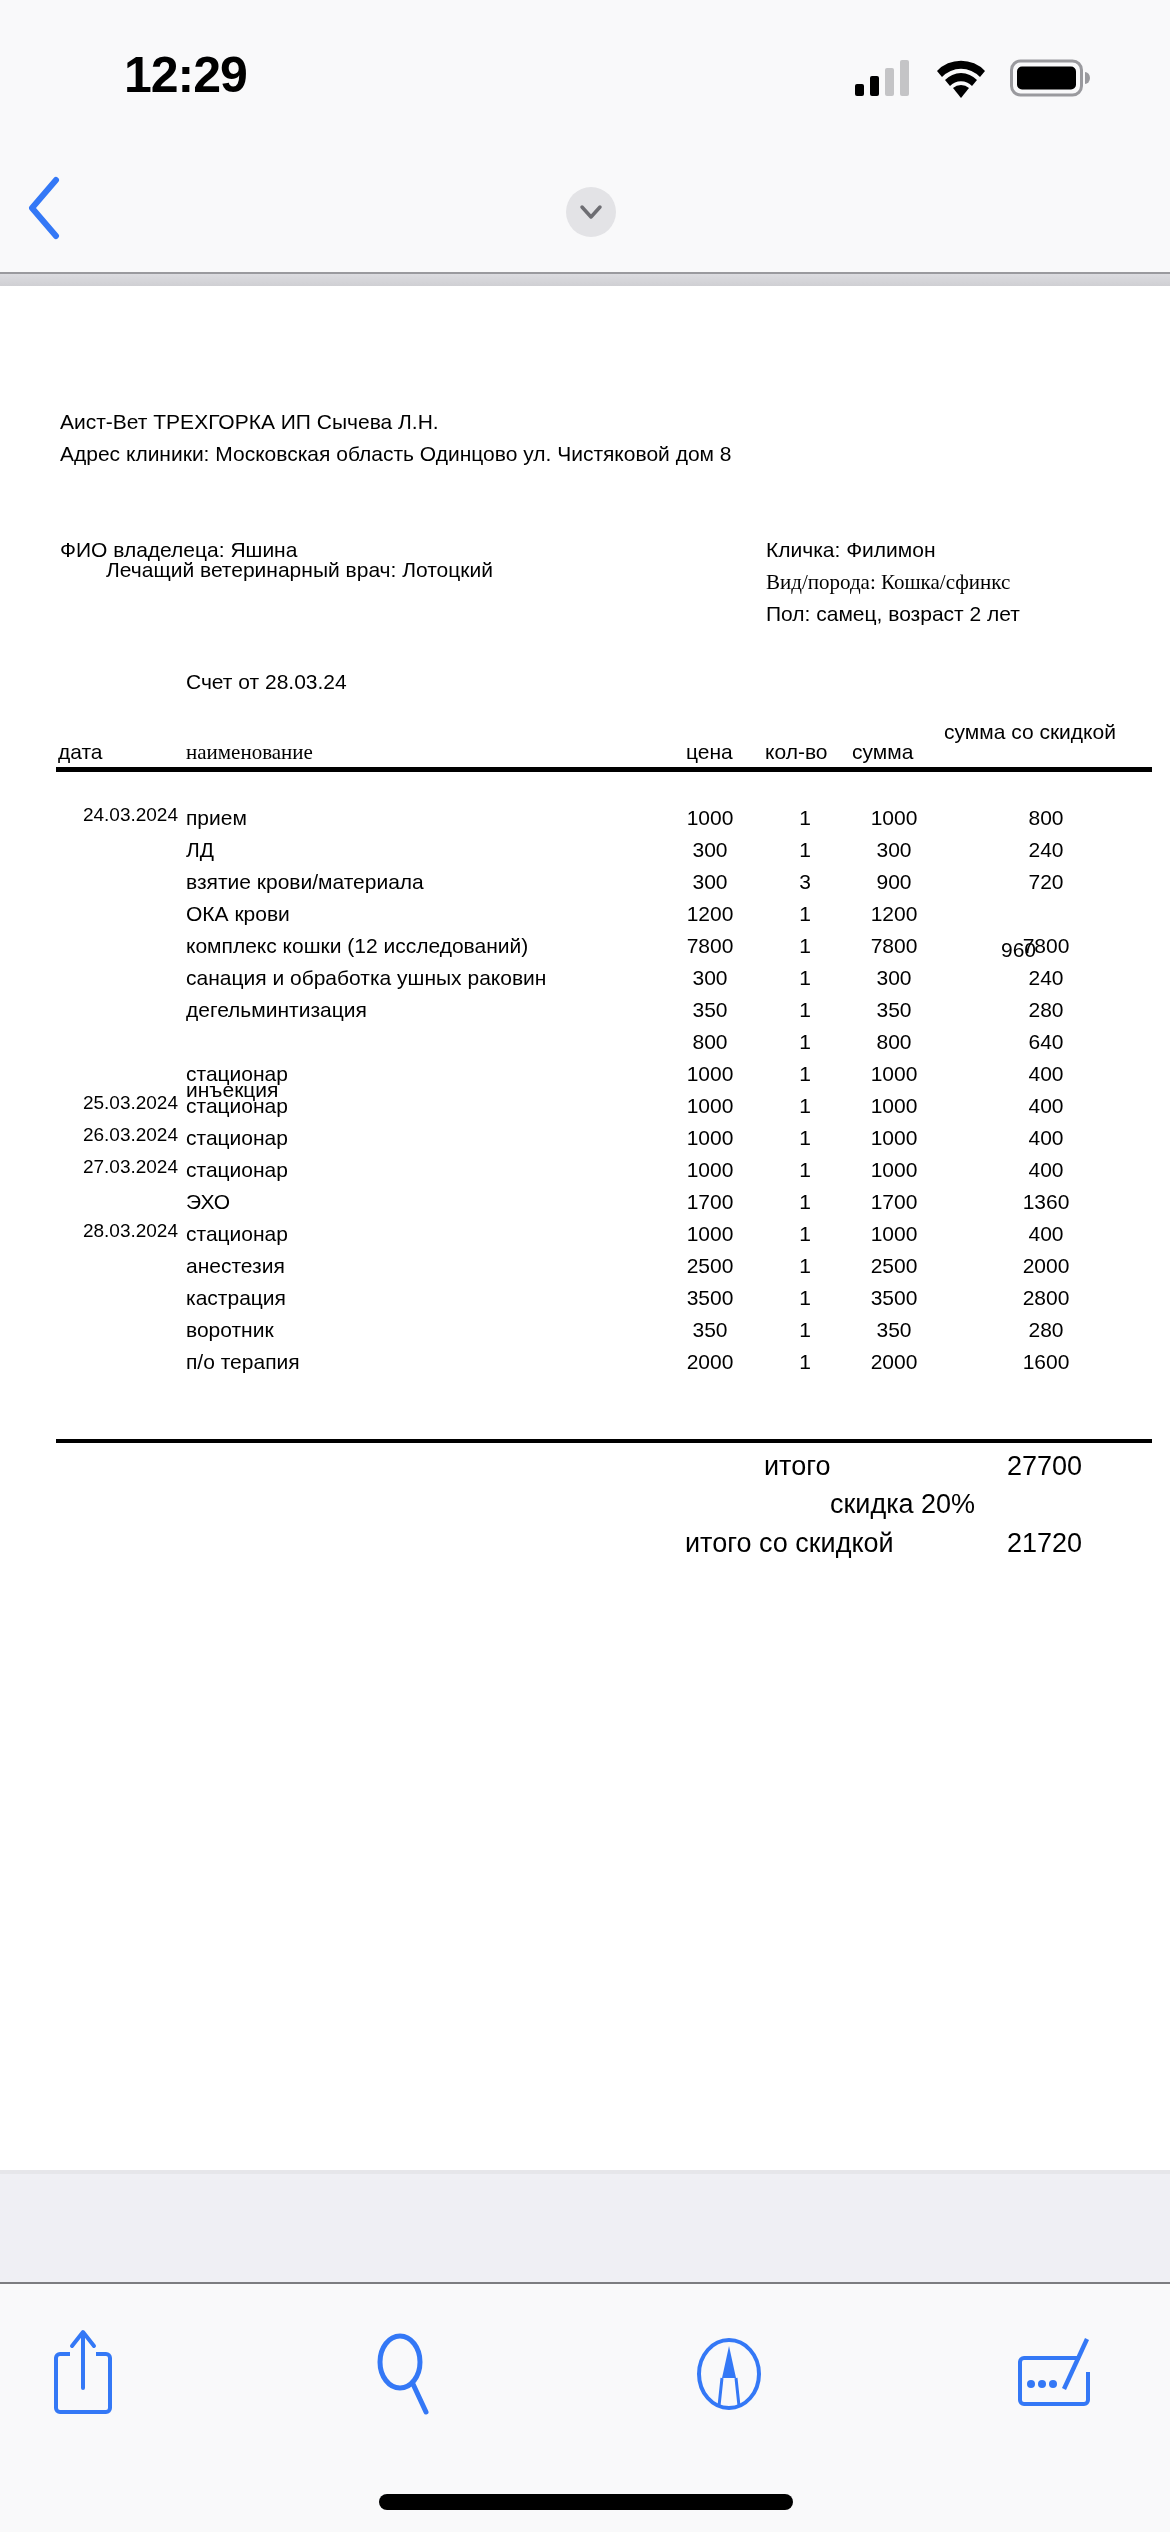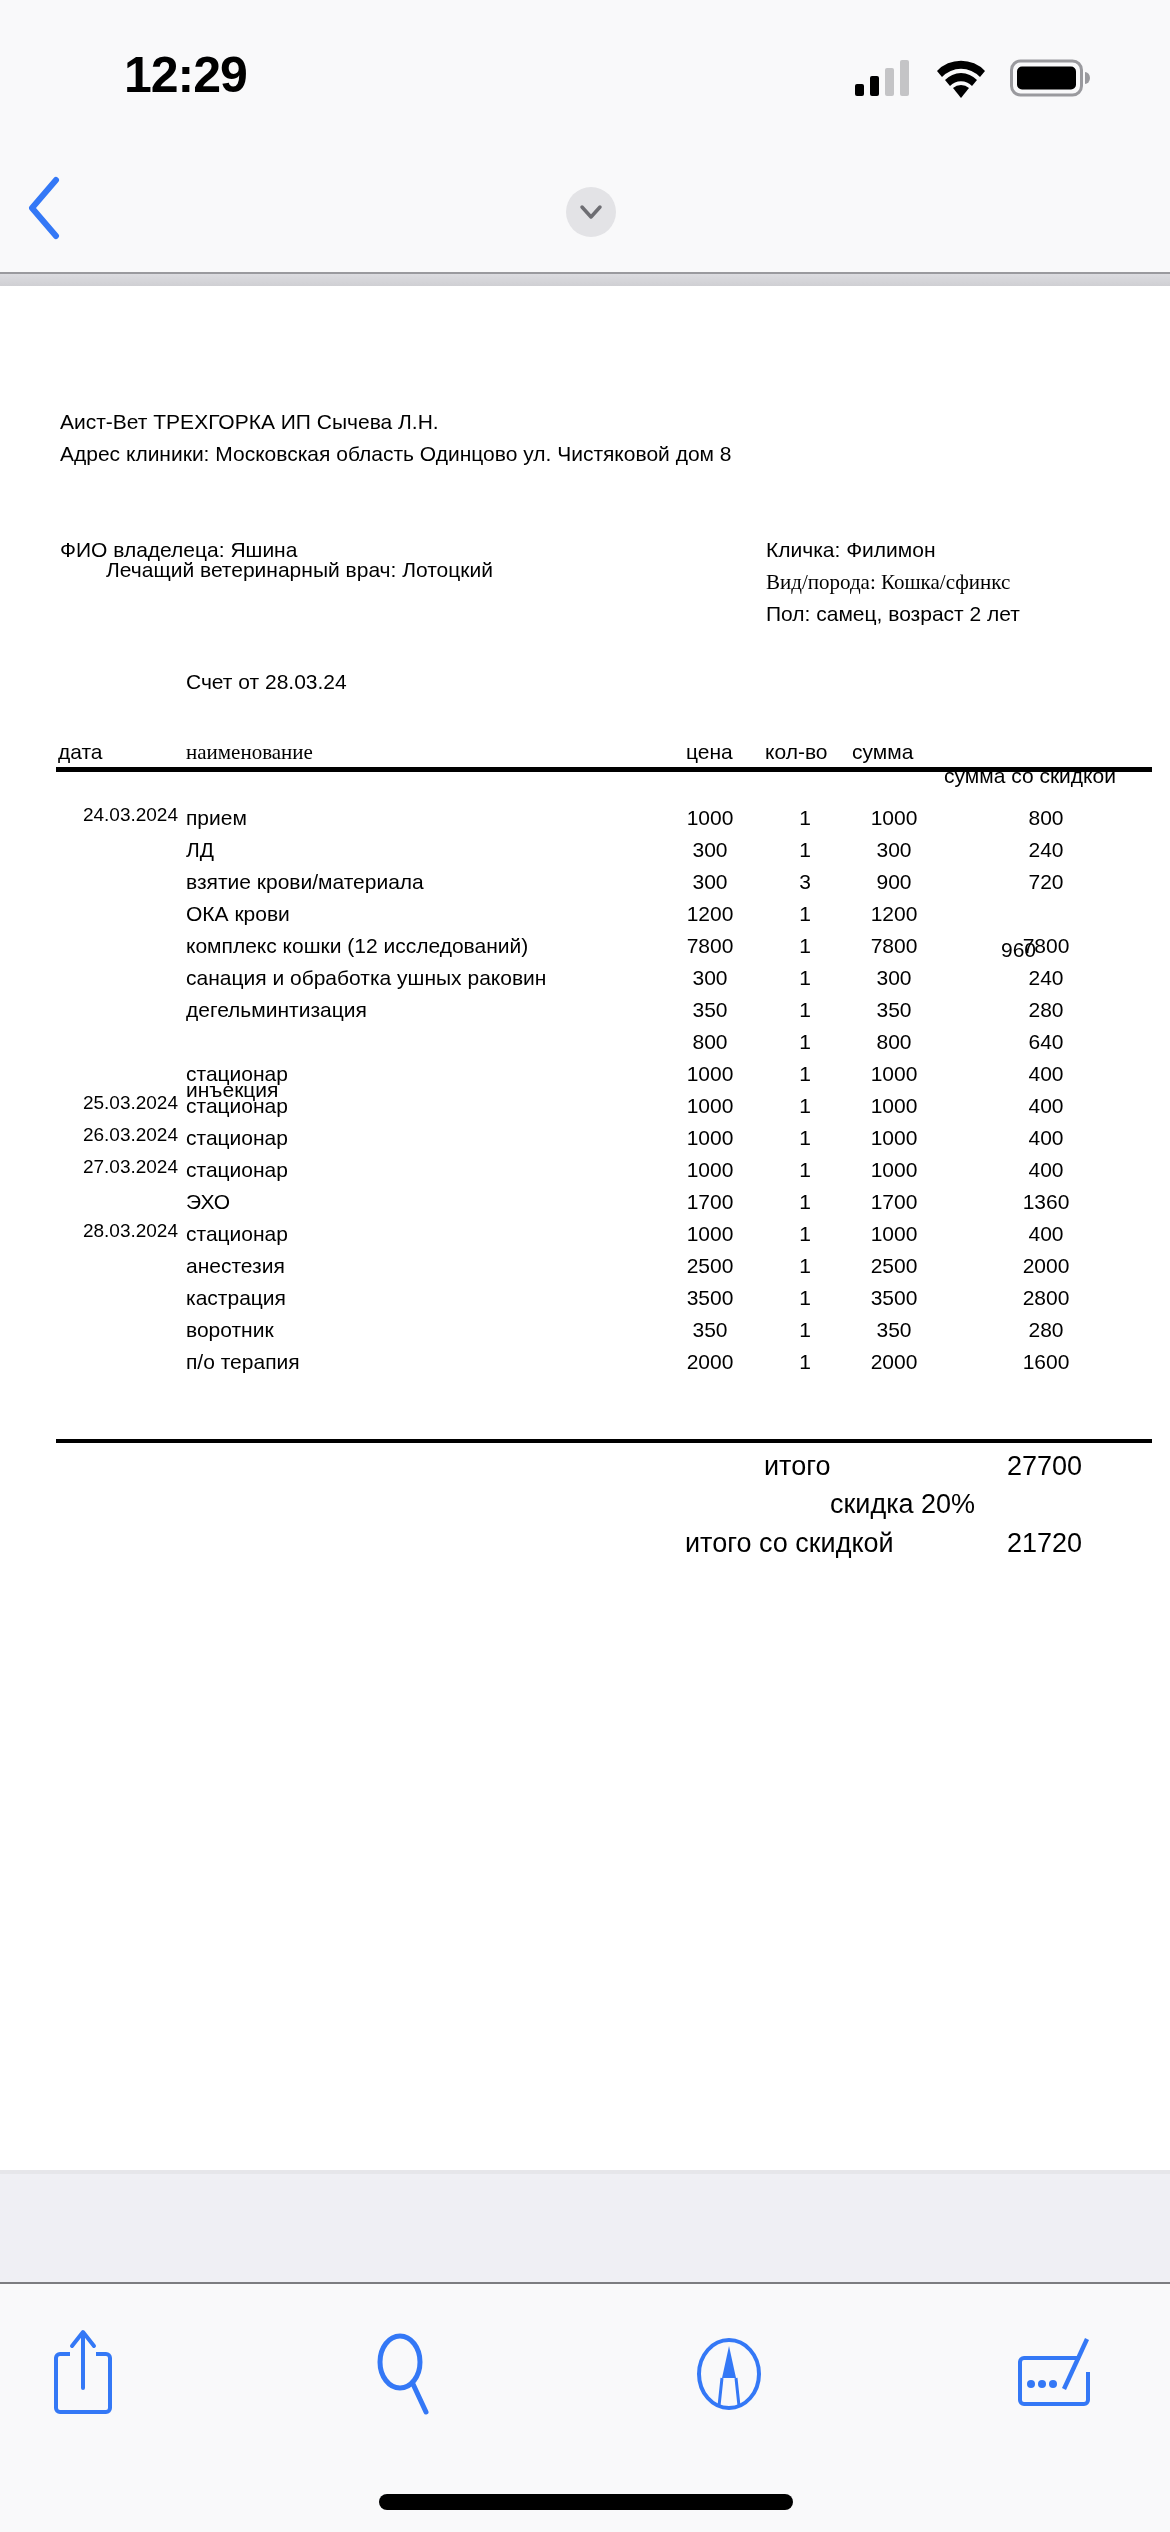--- a/index.html
+++ b/index.html
@@ -84,21 +84,21 @@
     <div class="t" style="left:766px; top:312px;">Пол: самец, возраст  2 лет</div>
 
     <div class="t" style="left:186px; top:380px;">Счет от 28.03.24</div>
 
     <div>
       <div class="t" style="left:58px; top:450px;">дата</div>
       <div class="t" style="left:186px; top:450px;font-family:Liberation Serif, serif;">наименование</div>
       <div class="t" style="left:686px; top:450px;">цена</div>
       <div class="t" style="left:765px; top:450px;">кол-во</div>
       <div class="t" style="left:852px; top:450px;">сумма</div>
-      <div class="t" style="left:944px; top:474px;text-align:center;">сумма со скидкой</div>
+      <div class="t" style="left:944px; top:430px;text-align:center;">сумма со скидкой</div>
     </div>
     <div class="hr" style="top:481px;"></div>
 
     <div id="rows">
         <div>
           <div class="t" style="left: 54px; top: 513px; width: 124px; text-align: right; font-size: 19px;">24.03.2024</div>
           <div class="t" style="left: 186px; top: 516px; width: 480px; text-align: left;">прием</div>
           <div class="t" style="left: 665px; top: 516px; width: 90px; text-align: center;">1000</div>
           <div class="t" style="left: 760px; top: 516px; width: 90px; text-align: center;">1</div>
           <div class="t" style="left: 849px; top: 516px; width: 90px; text-align: center;">1000</div>

